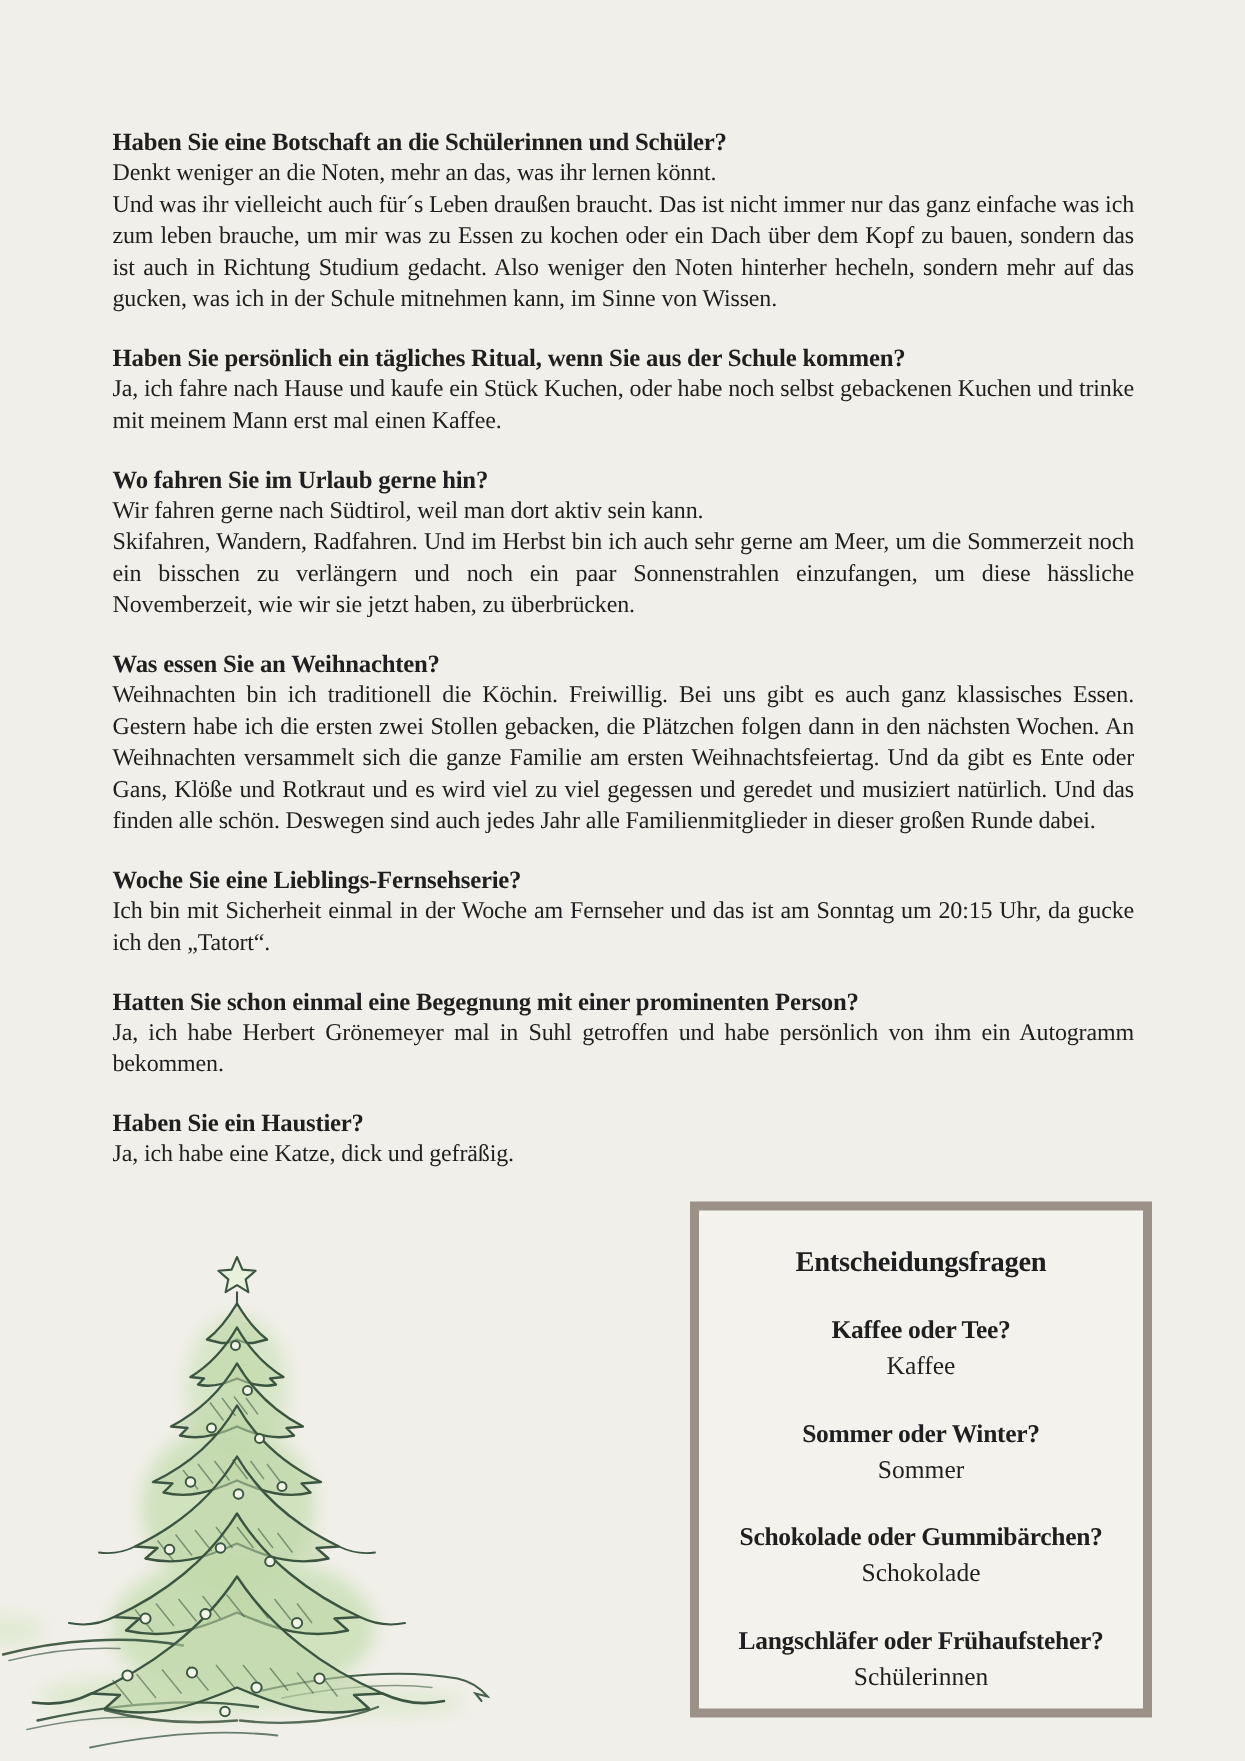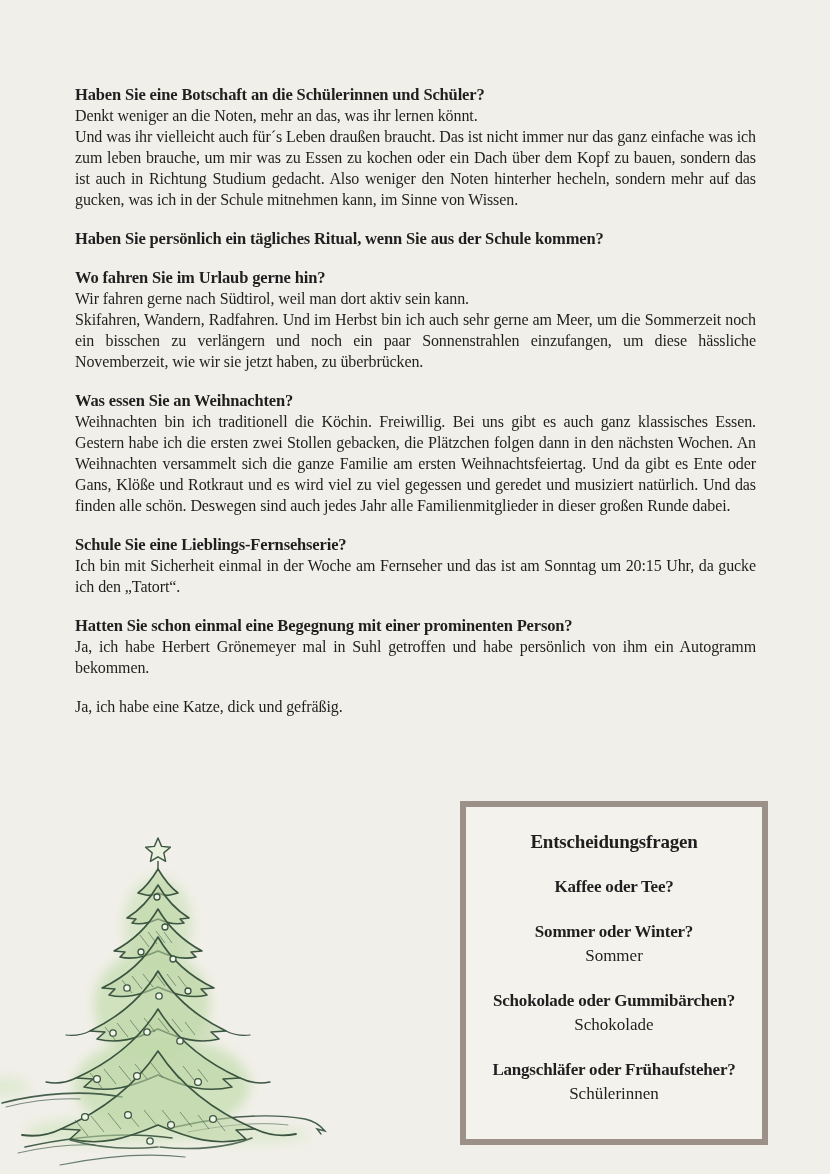--- a/index.html
+++ b/index.html
@@ -90,44 +90,46 @@
   <main class="content">
 
     <section class="qa">
       <h3>Haben Sie eine Botschaft an die Schülerinnen und Schüler?</h3>
       <p>Denkt weniger an die Noten, mehr an das, was ihr lernen könnt.</p>
       <p>Und was ihr vielleicht auch für´s Leben draußen braucht. Das ist nicht immer nur das ganz einfache was ich zum leben brauche, um mir was zu Essen zu kochen oder ein Dach über dem Kopf zu bauen, sondern das ist auch in Richtung Studium gedacht. Also weniger den Noten hinterher hecheln, sondern mehr auf das gucken, was ich in der Schule mitnehmen kann, im Sinne von Wissen.</p>
     </section>
 
     <section class="qa">
       <h3>Haben Sie persönlich ein tägliches Ritual, wenn Sie aus der Schule kommen?</h3>
+      <p>Ja, ich fahre nach Hause und kaufe ein Stück Kuchen, oder habe noch selbst gebackenen Kuchen und trinke mit meinem Mann erst mal einen Kaffee.</p>
     </section>
 
     <section class="qa">
       <h3>Wo fahren Sie im Urlaub gerne hin?</h3>
       <p>Wir fahren gerne nach Südtirol, weil man dort aktiv sein kann.</p>
       <p>Skifahren, Wandern, Radfahren. Und im Herbst bin ich auch sehr gerne am Meer, um die Sommerzeit noch ein bisschen zu verlängern und noch ein paar Sonnenstrahlen einzufangen, um diese hässliche Novemberzeit, wie wir sie jetzt haben, zu überbrücken.</p>
     </section>
 
     <section class="qa">
       <h3>Was essen Sie an Weihnachten?</h3>
       <p>Weihnachten bin ich traditionell die Köchin. Freiwillig. Bei uns gibt es auch ganz klassisches Essen. Gestern habe ich die ersten zwei Stollen gebacken, die Plätzchen folgen dann in den nächsten Wochen. An Weihnachten versammelt sich die ganze Familie am ersten Weihnachtsfeiertag. Und da gibt es Ente oder Gans, Klöße und Rotkraut und es wird viel zu viel gegessen und geredet und musiziert natürlich. Und das finden alle schön. Deswegen sind auch jedes Jahr alle Familienmitglieder in dieser großen Runde dabei.</p>
     </section>
 
     <section class="qa">
-      <h3>Schule Sie eine Lieblings-Fernsehserie?</h3>
+      <h3>Woche Sie eine Lieblings-Fernsehserie?</h3>
       <p>Ich bin mit Sicherheit einmal in der Woche am Fernseher und das ist am Sonntag um 20:15 Uhr, da gucke ich den „Tatort“.</p>
     </section>
 
     <section class="qa">
       <h3>Hatten Sie schon einmal eine Begegnung mit einer prominenten Person?</h3>
       <p>Ja, ich habe Herbert Grönemeyer mal in Suhl getroffen und habe persönlich von ihm ein Autogramm bekommen.</p>
     </section>
 
     <section class="qa">
+      <h3>Haben Sie ein Haustier?</h3>
       <p>Ja, ich habe eine Katze, dick und gefräßig.</p>
     </section>
 
   </main>
 
   <figure class="tree">
     <svg viewBox="0 0 334 339" xmlns="http://www.w3.org/2000/svg">
       <defs>
         <filter id="wash" x="-40%" y="-40%" width="180%" height="180%">
           <feGaussianBlur stdDeviation="6"></feGaussianBlur>
@@ -208,20 +210,21 @@
         <circle cx="150" cy="306" r="3.2"></circle>
       </g>
     </svg>
   </figure>
 
   <aside class="dbox">
     <h2>Entscheidungsfragen</h2>
 
     <div class="item">
       <p class="q">Kaffee oder Tee?</p>
+      <p class="a">Kaffee</p>
     </div>
 
     <div class="item">
       <p class="q">Sommer oder Winter?</p>
       <p class="a">Sommer</p>
     </div>
 
     <div class="item">
       <p class="q">Schokolade oder Gummibärchen?</p>
       <p class="a">Schokolade</p>

